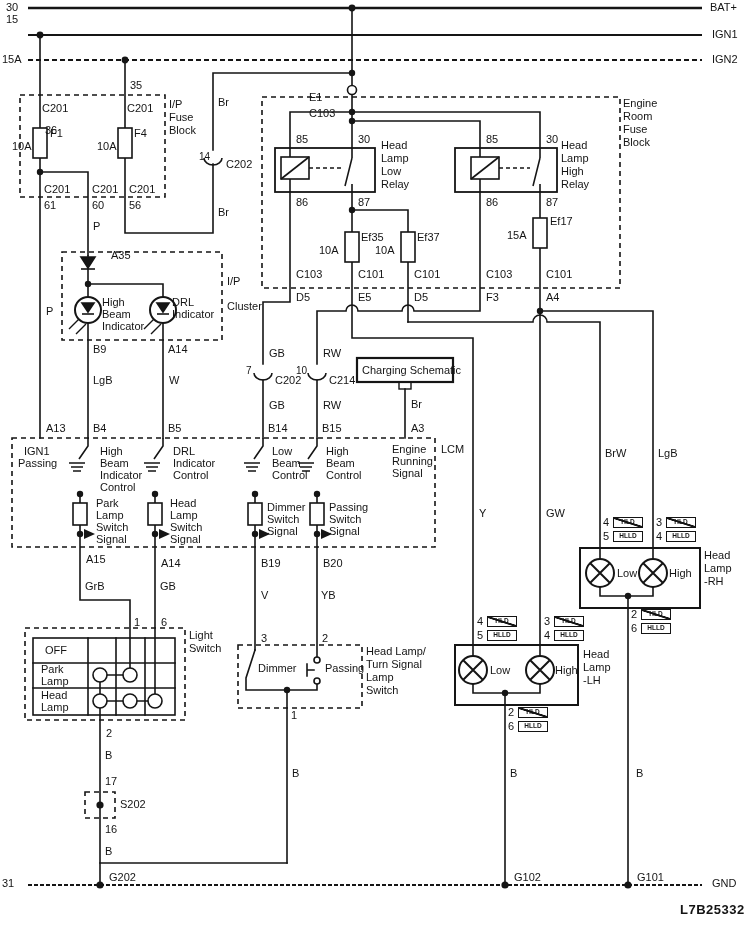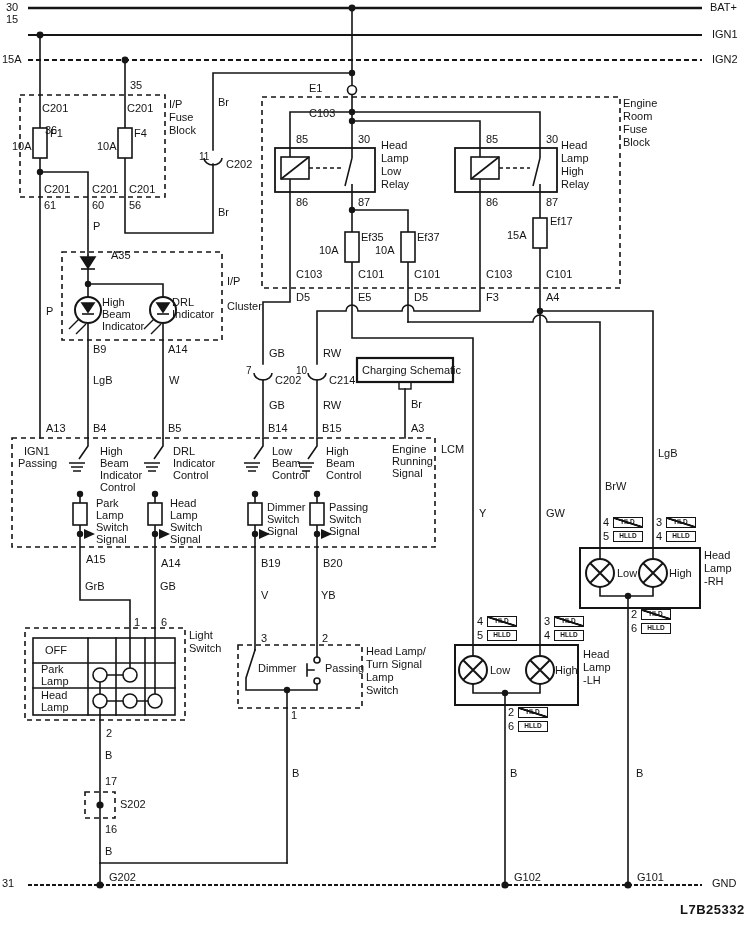--- a/index.html
+++ b/index.html
@@ -219,24 +219,24 @@
     <span class="lbl" style="left: 44px; top: 183px;">C201</span>
     <span class="lbl" style="left: 92px; top: 183px;">C201</span>
     <span class="lbl" style="left: 129px; top: 183px;">C201</span>
     <span class="lbl" style="left: 44px; top: 199px;">61</span>
     <span class="lbl" style="left: 92px; top: 199px;">60</span>
     <span class="lbl" style="left: 129px; top: 199px;">56</span>
     <span class="lbl" style="left: 169px; top: 98px;">I/P</span>
     <span class="lbl" style="left: 169px; top: 111px;">Fuse</span>
     <span class="lbl" style="left: 169px; top: 124px;">Block</span>
     <span class="lbl" style="left: 218px; top: 96px;">Br</span>
-    <span class="lbl sm" style="left: 199px; top: 151px;">11</span>
+    <span class="lbl sm" style="left: 199px; top: 151px;">14</span>
     <span class="lbl" style="left: 226px; top: 158px;">C202</span>
     <span class="lbl" style="left: 218px; top: 206px;">Br</span>
-    <span class="lbl" style="left: 309px; top: 82px;">E1</span>
+    <span class="lbl" style="left: 309px; top: 91px;">E1</span>
     <span class="lbl" style="left: 309px; top: 107px;">C103</span>
     <span class="lbl" style="left: 623px; top: 97px;">Engine</span>
     <span class="lbl" style="left: 623px; top: 110px;">Room</span>
     <span class="lbl" style="left: 623px; top: 123px;">Fuse</span>
     <span class="lbl" style="left: 623px; top: 136px;">Block</span>
     <span class="lbl" style="left: 296px; top: 133px;">85</span>
     <span class="lbl" style="left: 358px; top: 133px;">30</span>
     <span class="lbl" style="left: 296px; top: 196px;">86</span>
     <span class="lbl" style="left: 358px; top: 196px;">87</span>
     <span class="lbl" style="left: 381px; top: 139px;">Head</span>
@@ -352,21 +352,21 @@
     <span class="lbl" style="left: 322px; top: 632px;">2</span>
     <span class="lbl" style="left: 366px; top: 645px;">Head Lamp/</span>
     <span class="lbl" style="left: 366px; top: 658px;">Turn Signal</span>
     <span class="lbl" style="left: 366px; top: 671px;">Lamp</span>
     <span class="lbl" style="left: 366px; top: 684px;">Switch</span>
     <span class="lbl" style="left: 258px; top: 662px;">Dimmer</span>
     <span class="lbl" style="left: 325px; top: 662px;">Passing</span>
     <span class="lbl" style="left: 291px; top: 709px;">1</span>
     <span class="lbl" style="left: 479px; top: 507px;">Y</span>
     <span class="lbl" style="left: 546px; top: 507px;">GW</span>
-    <span class="lbl" style="left: 605px; top: 447px; margin-top: 33px;">BrW</span>
+    <span class="lbl" style="left: 605px; top: 447px;">BrW</span>
     <span class="lbl" style="left: 658px; top: 447px;">LgB</span>
     <span class="lbl" style="left: 583px; top: 648px;">Head</span>
     <span class="lbl" style="left: 583px; top: 661px;">Lamp</span>
     <span class="lbl" style="left: 583px; top: 674px;">-LH</span>
     <span class="lbl" style="left: 490px; top: 664px;">Low</span>
     <span class="lbl" style="left: 555px; top: 664px;">High</span>
     <span class="lbl" style="left: 704px; top: 549px;">Head</span>
     <span class="lbl" style="left: 704px; top: 562px;">Lamp</span>
     <span class="lbl" style="left: 704px; top: 575px;">-RH</span>
     <span class="lbl" style="left: 617px; top: 567px;">Low</span>

